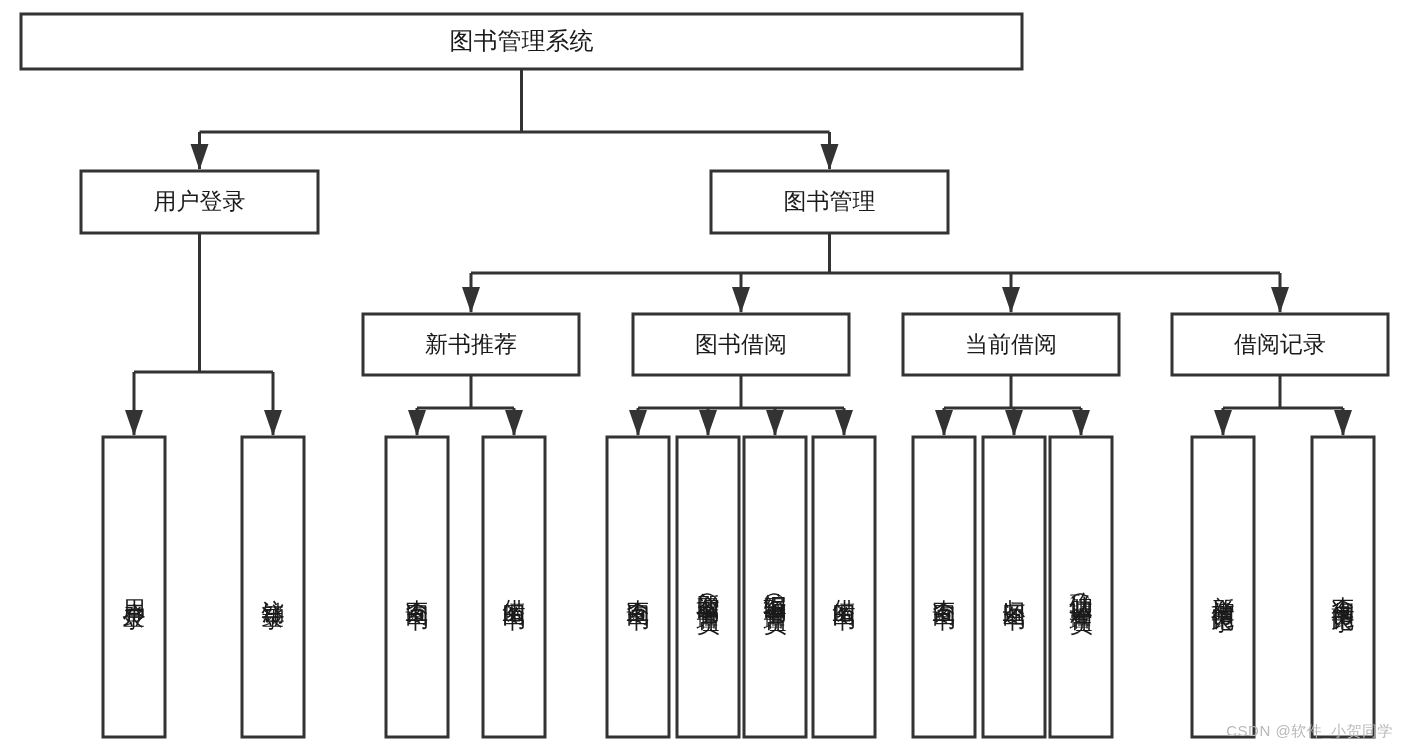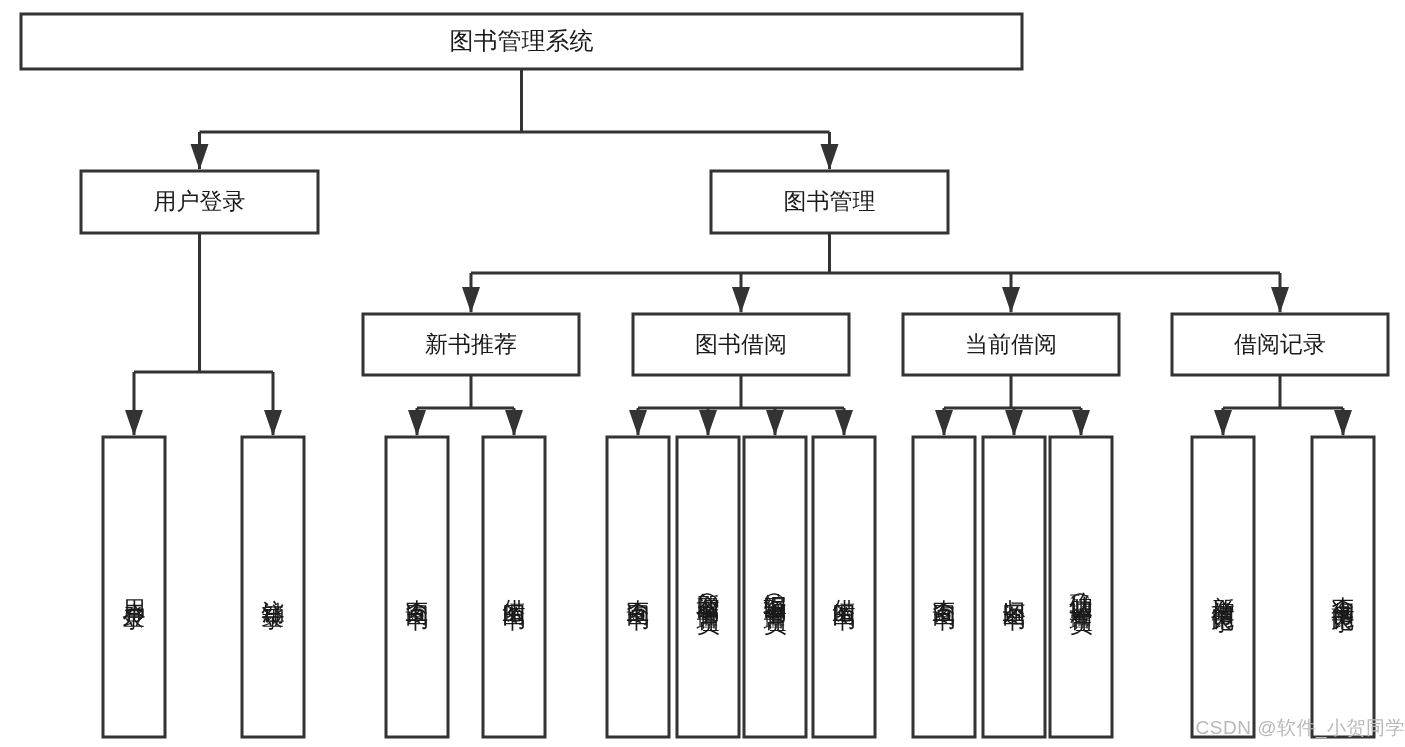--- a/index.html
+++ b/index.html
@@ -60,24 +60,24 @@
     font-family: "Liberation Sans", "DejaVu Sans", sans-serif;
     font-size: 23px;
     line-height: 1.18;
     letter-spacing: 3px;
     color: #1a1a1a;
     white-space: nowrap;
     pointer-events: none;
   }
   .watermark {
     position: absolute;
-    right: 0;
+    right: 12px;
     bottom: 6px;
     font-family: "Liberation Sans", "DejaVu Sans", sans-serif;
-    font-size: 19px;
+    font-size: 15px;
     color: #b9b9b9;
     letter-spacing: 0.5px;
     white-space: nowrap;
   }
 </style>
 </head>
 <body>
 
 <div id="diagram-root">
 

